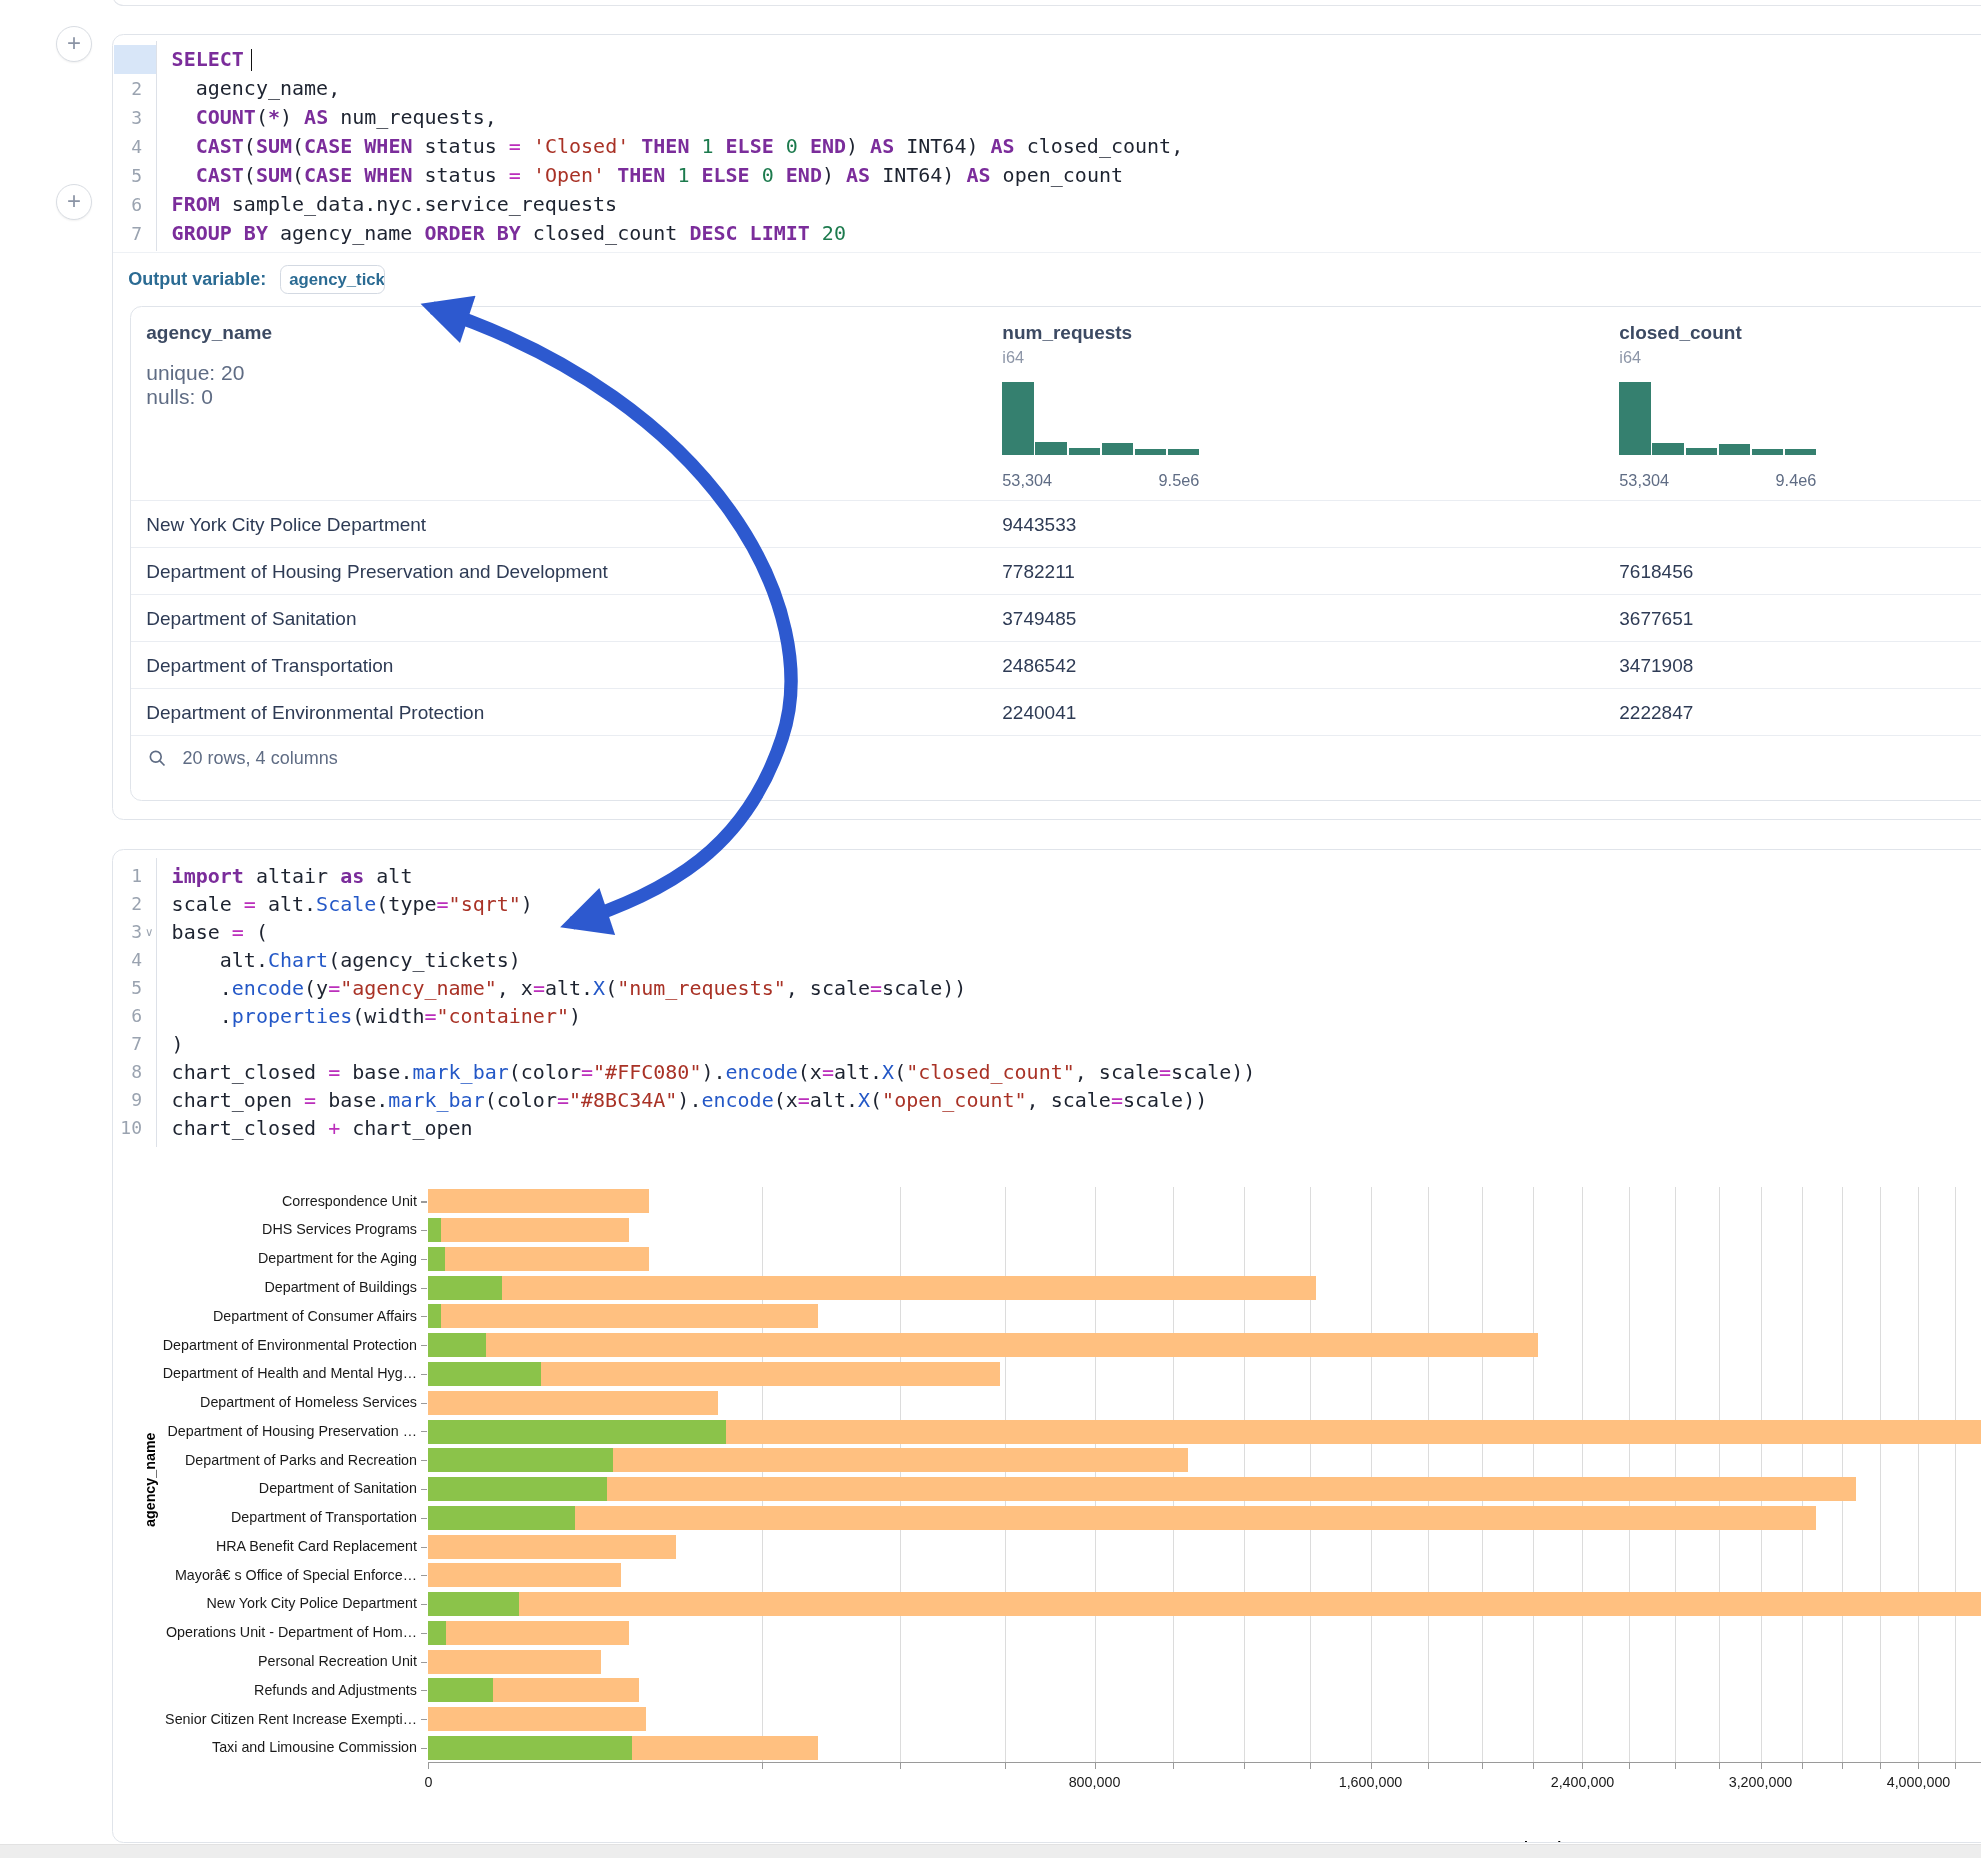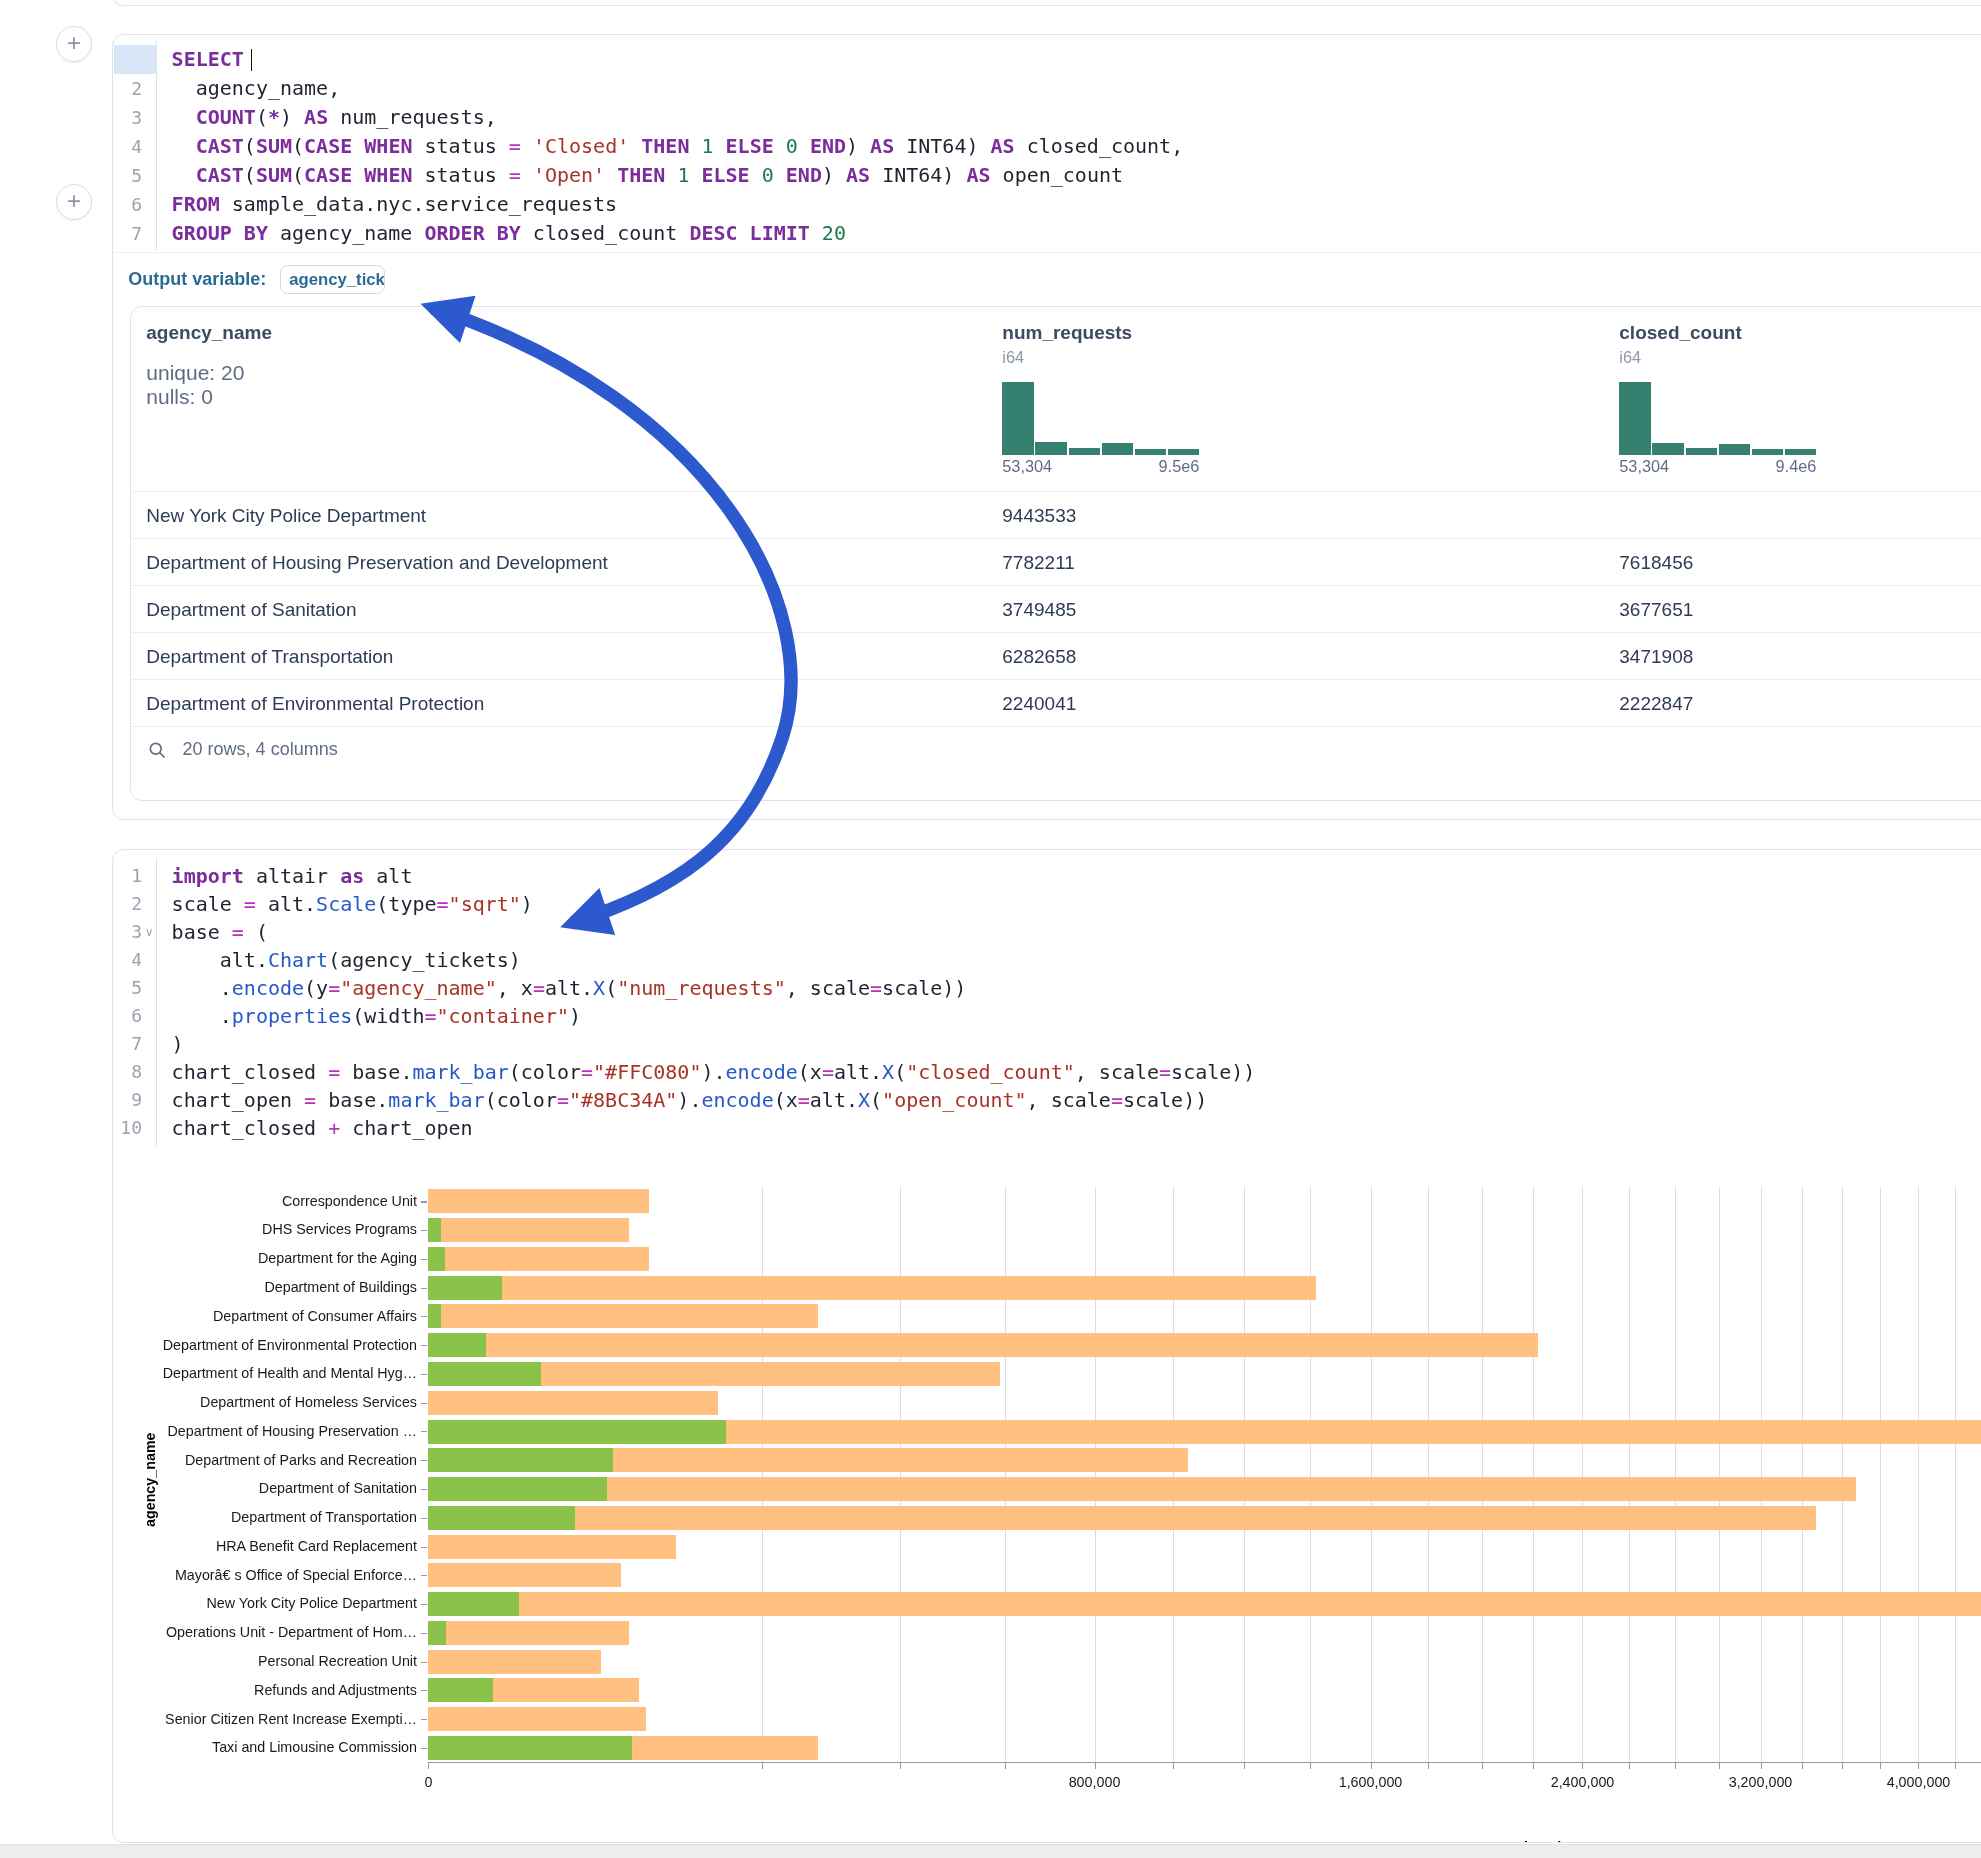--- a/index.html
+++ b/index.html
@@ -48,21 +48,21 @@
   .table-card { position:absolute; left:17px; right:-19px; background:#fff; overflow:hidden;
                 border:1.4px solid #e0e4ea; border-radius:11.5px; }
   .t-grid { display:grid; grid-template-columns:856px 617px 860px; }
   .col-header { padding:15.3px 0 9.6px 15.3px; }
   .col-name { font-size:19px; font-weight:bold; color:#3c4a63; }
   .col-type { font-size:16.3px; color:#8d96a8; margin-top:3.8px; }
   .col-stats { font-size:21px; color:#5f6c84; margin-top:17px; line-height:24px; }
   .hist { margin-top:15.3px; width:197px; height:73px; display:flex; align-items:flex-end; gap:1.9px; }
   .hist div { flex:1; }
   .hist-labels { width:197px; display:flex; justify-content:space-between;
-                 font-size:16.3px; color:#5f6c84; margin-top:2px; }
+                 font-size:16.3px; color:#5f6c84; margin-top:16px; }
   .t-row { height:47px; border-top:1px solid #eaedf2; align-items:center;
            font-size:19px; color:#2e3b55; }
   .t-cell { padding-left:15.3px; line-height:47px; height:47px; overflow:hidden; white-space:nowrap; }
   .t-footer { border-top:1px solid #eaedf2; height:46px; display:flex; align-items:center;
               padding-left:16.3px; color:#5f6c84; font-size:18px; }
   .t-footer svg { margin-right:15.3px; }
 
   
   #chart { position:absolute; left:0; top:335px; width:2772px; height:650px; }
   .grid-v { position:absolute; width:1px; background:#dcdcdc; }
@@ -154,21 +154,21 @@
           <div class="t-cell">7782211</div>
           <div class="t-cell">7618456</div>
         </div>
         <div class="t-grid t-row">
           <div class="t-cell">Department of Sanitation</div>
           <div class="t-cell">3749485</div>
           <div class="t-cell">3677651</div>
         </div>
         <div class="t-grid t-row">
           <div class="t-cell">Department of Transportation</div>
-          <div class="t-cell">6282658</div>
+          <div class="t-cell">2486542</div>
           <div class="t-cell">3471908</div>
         </div>
         <div class="t-grid t-row">
           <div class="t-cell">Department of Environmental Protection</div>
           <div class="t-cell">2240041</div>
           <div class="t-cell">2222847</div>
         </div>
       </div>
     <div class="t-footer">
       <svg width="20" height="20" viewBox="0 0 24 24" fill="none" stroke="#5f6c84" stroke-width="2">

